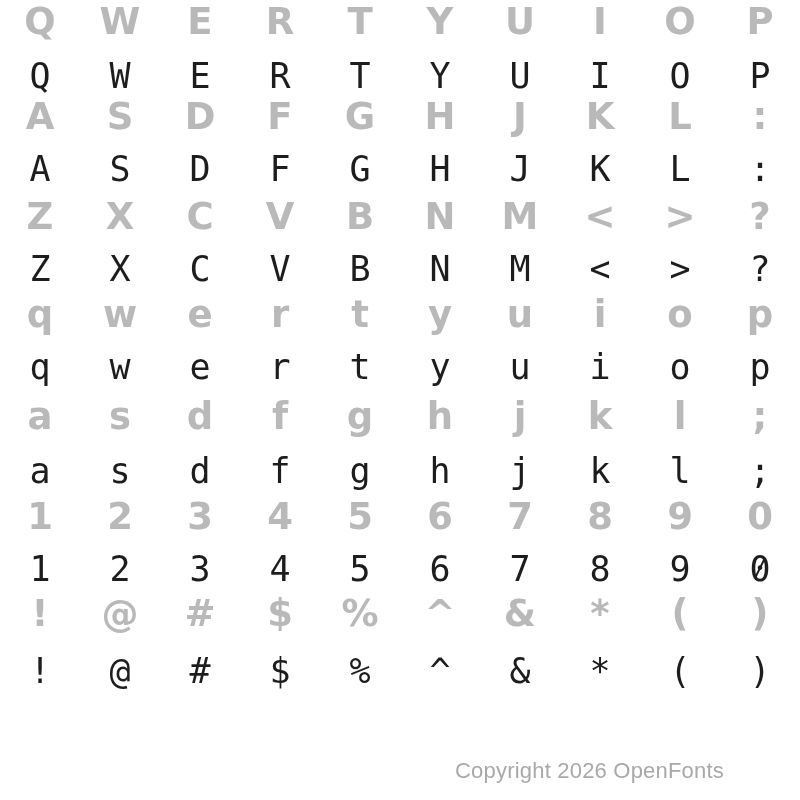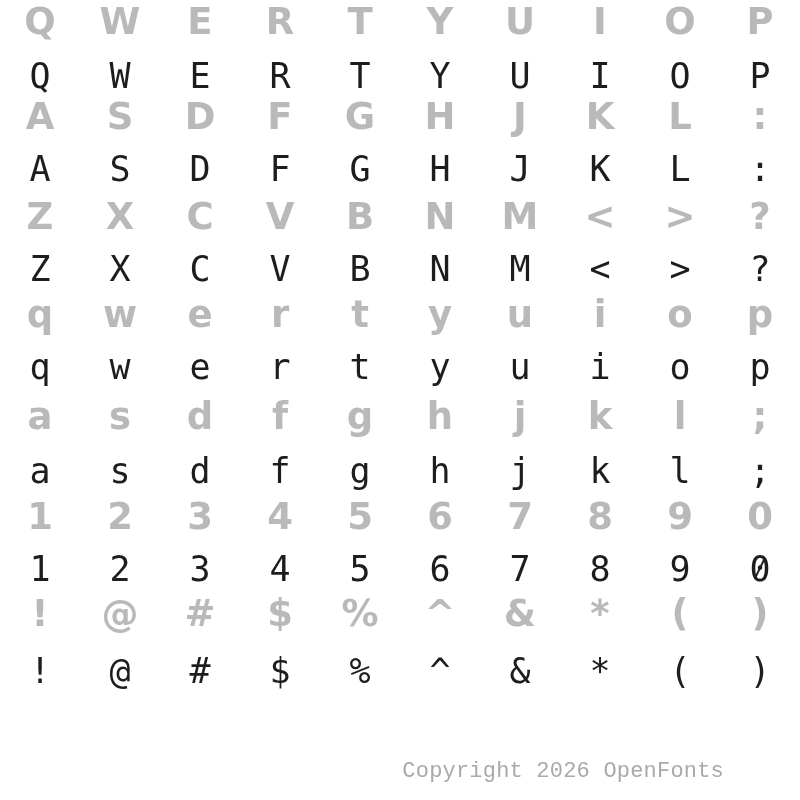--- a/index.html
+++ b/index.html
@@ -54,21 +54,21 @@
     top: 8px;
     width: 2px;
     height: 22px;
     background: currentColor;
     transform: translateX(-50%) rotate(26deg);
   }
   .copyright {
     position: absolute;
     right: 76px;
     bottom: 16px;
-    font-family: Liberation Mono, monospace;
+    font-family: Liberation Sans, sans-serif;
     font-size: 22px;
     letter-spacing: 0.2px;
   }
 </style>
 </head>
 <body style="background: rgb(255, 255, 255);">
 
 <div class="glyph-grid">
     <div class="glyph-row gray" style="top: 2px; color: rgb(185, 185, 185);"><span class="glyph-cell">Q</span><span class="glyph-cell">W</span><span class="glyph-cell">E</span><span class="glyph-cell">R</span><span class="glyph-cell">T</span><span class="glyph-cell">Y</span><span class="glyph-cell">U</span><span class="glyph-cell">I</span><span class="glyph-cell">O</span><span class="glyph-cell">P</span></div>
     <div class="glyph-row black" style="top: 56px; color: rgb(29, 29, 29);"><span class="glyph-cell">Q</span><span class="glyph-cell">W</span><span class="glyph-cell">E</span><span class="glyph-cell">R</span><span class="glyph-cell">T</span><span class="glyph-cell">Y</span><span class="glyph-cell">U</span><span class="glyph-cell">I</span><span class="glyph-cell">O</span><span class="glyph-cell">P</span></div>

